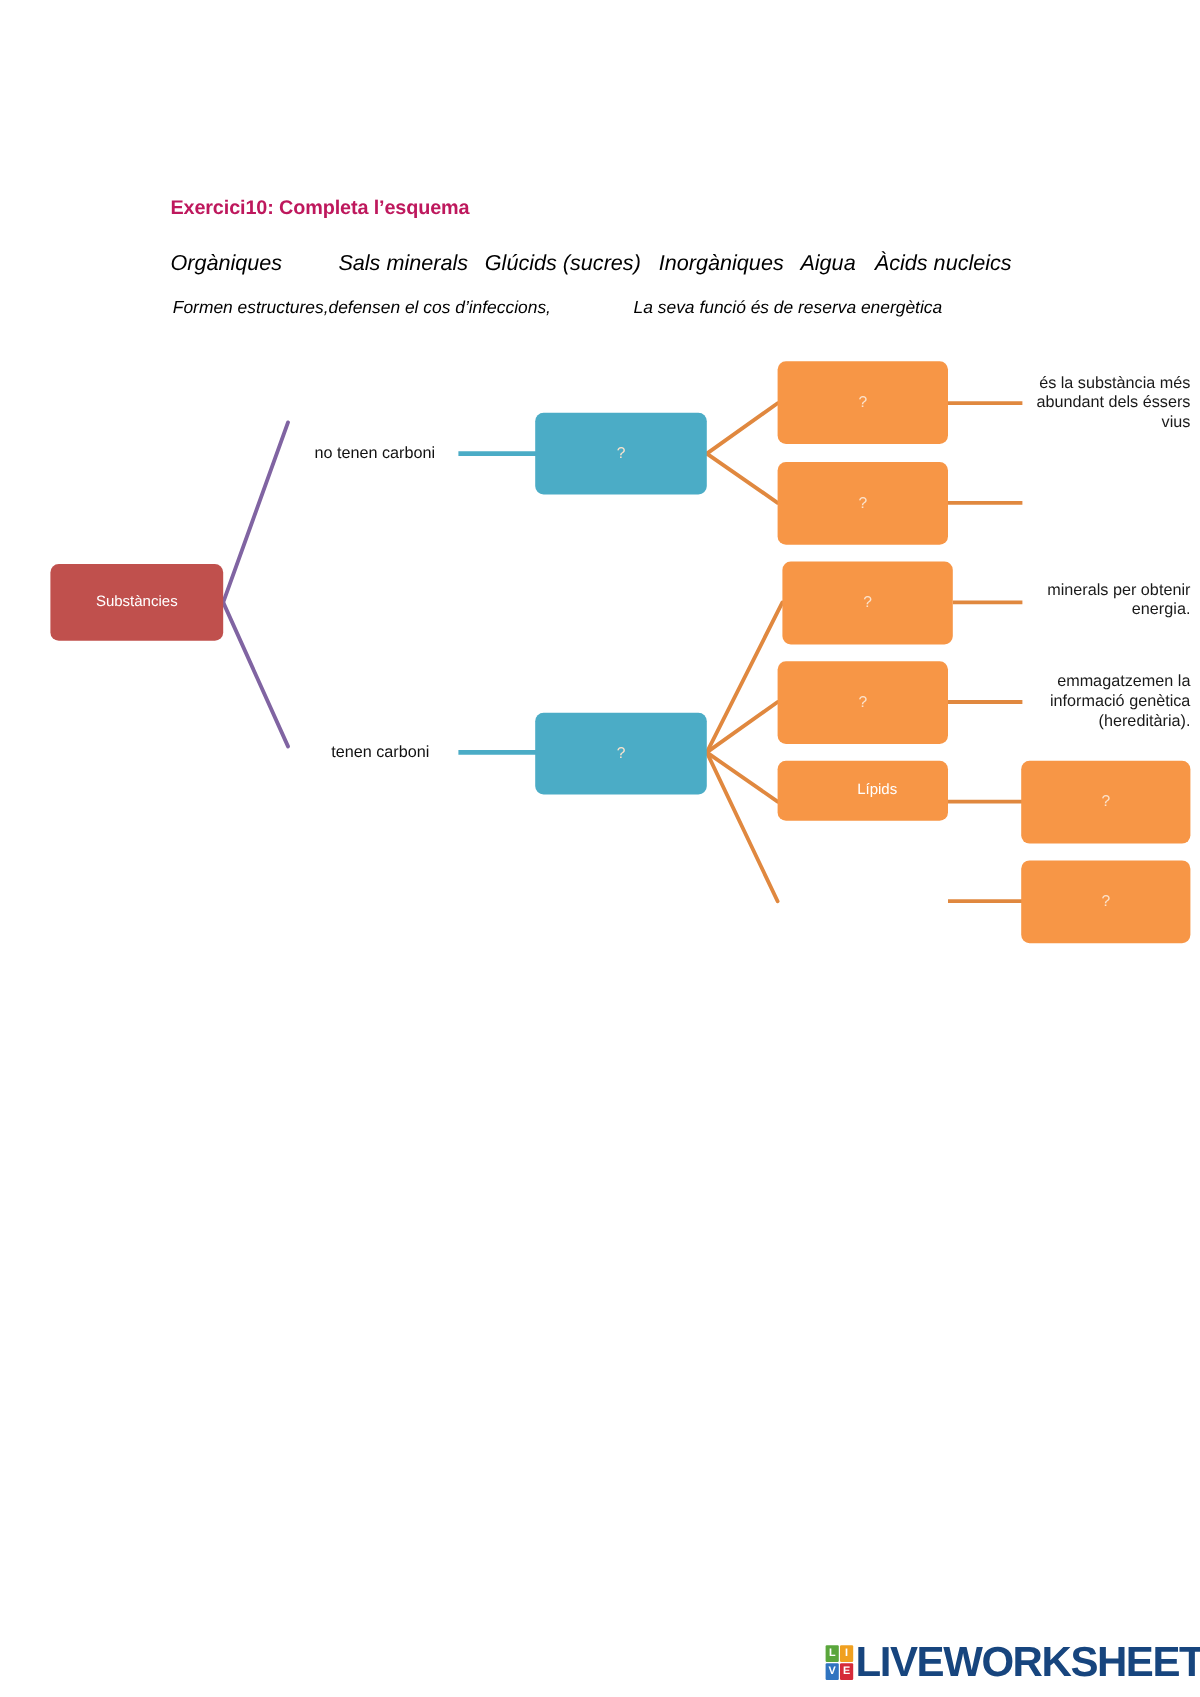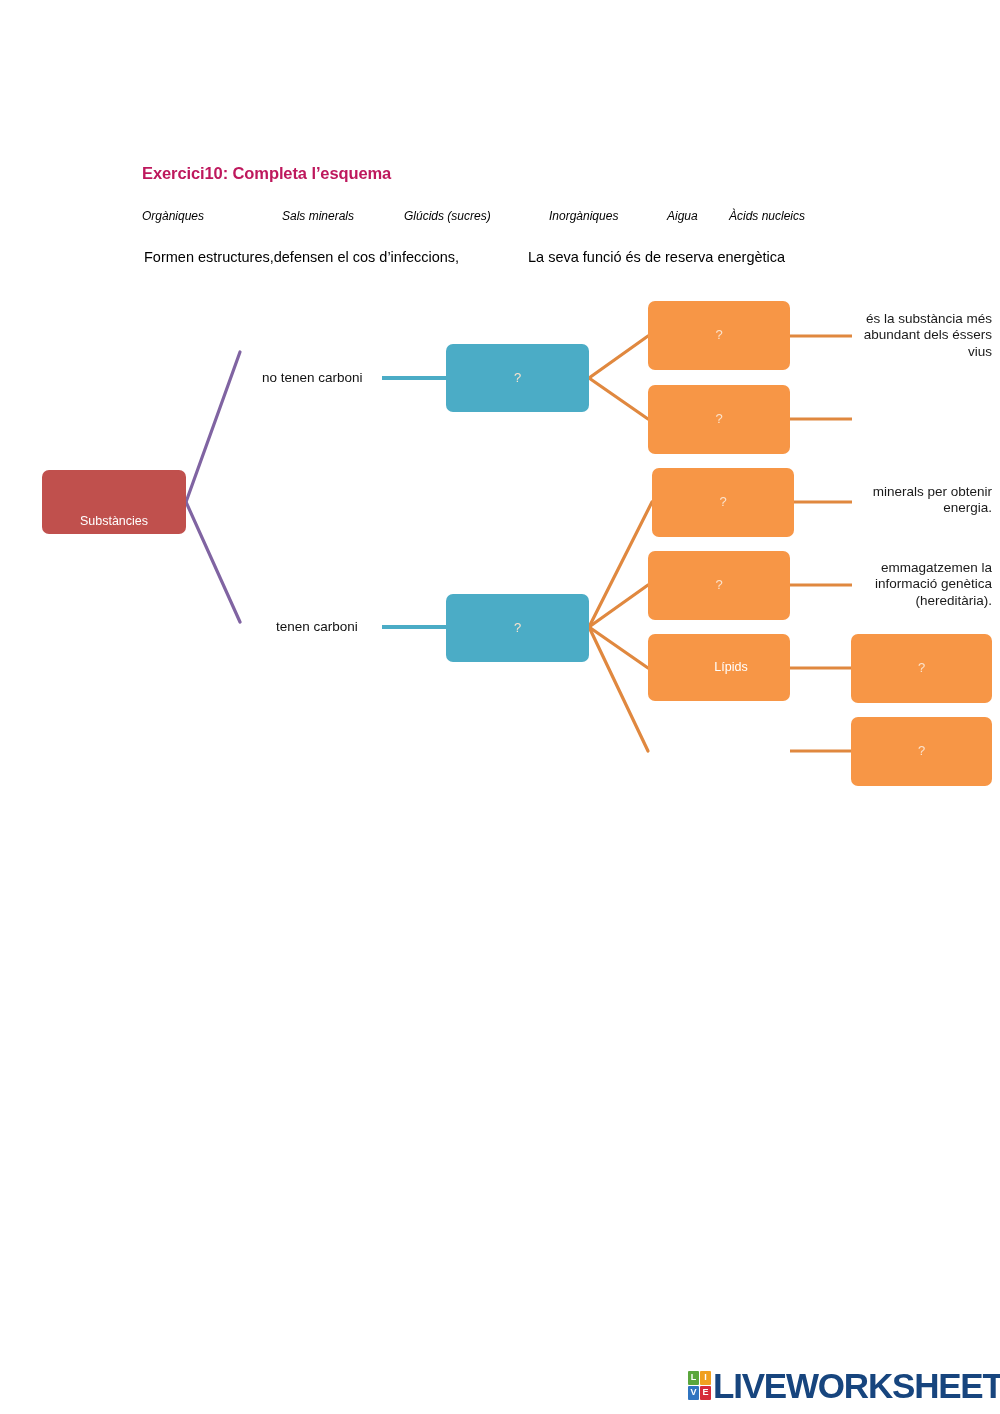--- a/index.html
+++ b/index.html
@@ -28,30 +28,31 @@
     font-size: 16.5px;
     font-weight: bold;
     letter-spacing: -0.1px;
     color: #be185d;
     white-space: nowrap;
   }
   .wordbank {
     position: absolute;
     left: 142px;
     top: 209px;
-    font-size: 12px;
+    font-size: 18px;
     font-style: italic;
     white-space: nowrap;
   }
   .wordbank span { display: inline-block; }
   .phrases {
     position: absolute;
     left: 144px;
     top: 249px;
     font-size: 14.5px;
+    font-style: italic;
     white-space: nowrap;
   }
 
   
   #diagram {
     position: absolute;
     left: 0;
     top: 0;
     width: 1000px;
     height: 1414px;
@@ -176,21 +177,21 @@
     <g stroke="#e0883f" stroke-width="3.2" fill="none" stroke-linecap="butt">
       <line x1="790" y1="336" x2="852" y2="336"></line>
       <line x1="790" y1="419" x2="852" y2="419"></line>
       <line x1="794" y1="502" x2="852" y2="502"></line>
       <line x1="790" y1="585" x2="852" y2="585"></line>
       <line x1="790" y1="668" x2="852" y2="668"></line>
       <line x1="790" y1="751" x2="852" y2="751"></line>
     </g>
   </svg>
 
-  <div class="node root" style="left:42px; top:470px; width:144px; height:64px;align-items:flex-end;">
+  <div class="node root" style="left:42px; top:470px; width:144px; height:64px;">
     <span>Substàncies</span>
   </div>
 
   <div class="branch-label" style="left:262px; top:370px;">
     <span>no tenen carboni</span>
   </div>
   <div class="branch-label" style="left:276px; top:619px;">
     <span>tenen carboni</span>
   </div>
 
@@ -206,21 +207,21 @@
   </div>
   <div class="node level2" style="left:648px; top:385px; width:142px; height:69px;">
     <span class="qm">?</span>
   </div>
   <div class="node level2" style="left:652px; top:468px; width:142px; height:69px;">
     <span class="qm">?</span>
   </div>
   <div class="node level2" style="left:648px; top:551px; width:142px; height:69px;">
     <span class="qm">?</span>
   </div>
-  <div class="node level2" style="left:648px; top:634px; width:142px; height:67px;padding-left:32px;">
+  <div class="node level2" style="left:648px; top:634px; width:142px; height:50px;padding-left:32px;">
     <span>Lípids</span>
   </div>
 
   <div class="leaf-text" style="left:852px; top:311px; width:140px;">
     <span>és la substància més abundant dels éssers vius</span>
   </div>
   <div class="leaf-text" style="left:852px; top:484px; width:140px;">
     <span>minerals per obtenir energia.</span>
   </div>
   <div class="leaf-text" style="left:852px; top:560px; width:140px;">

